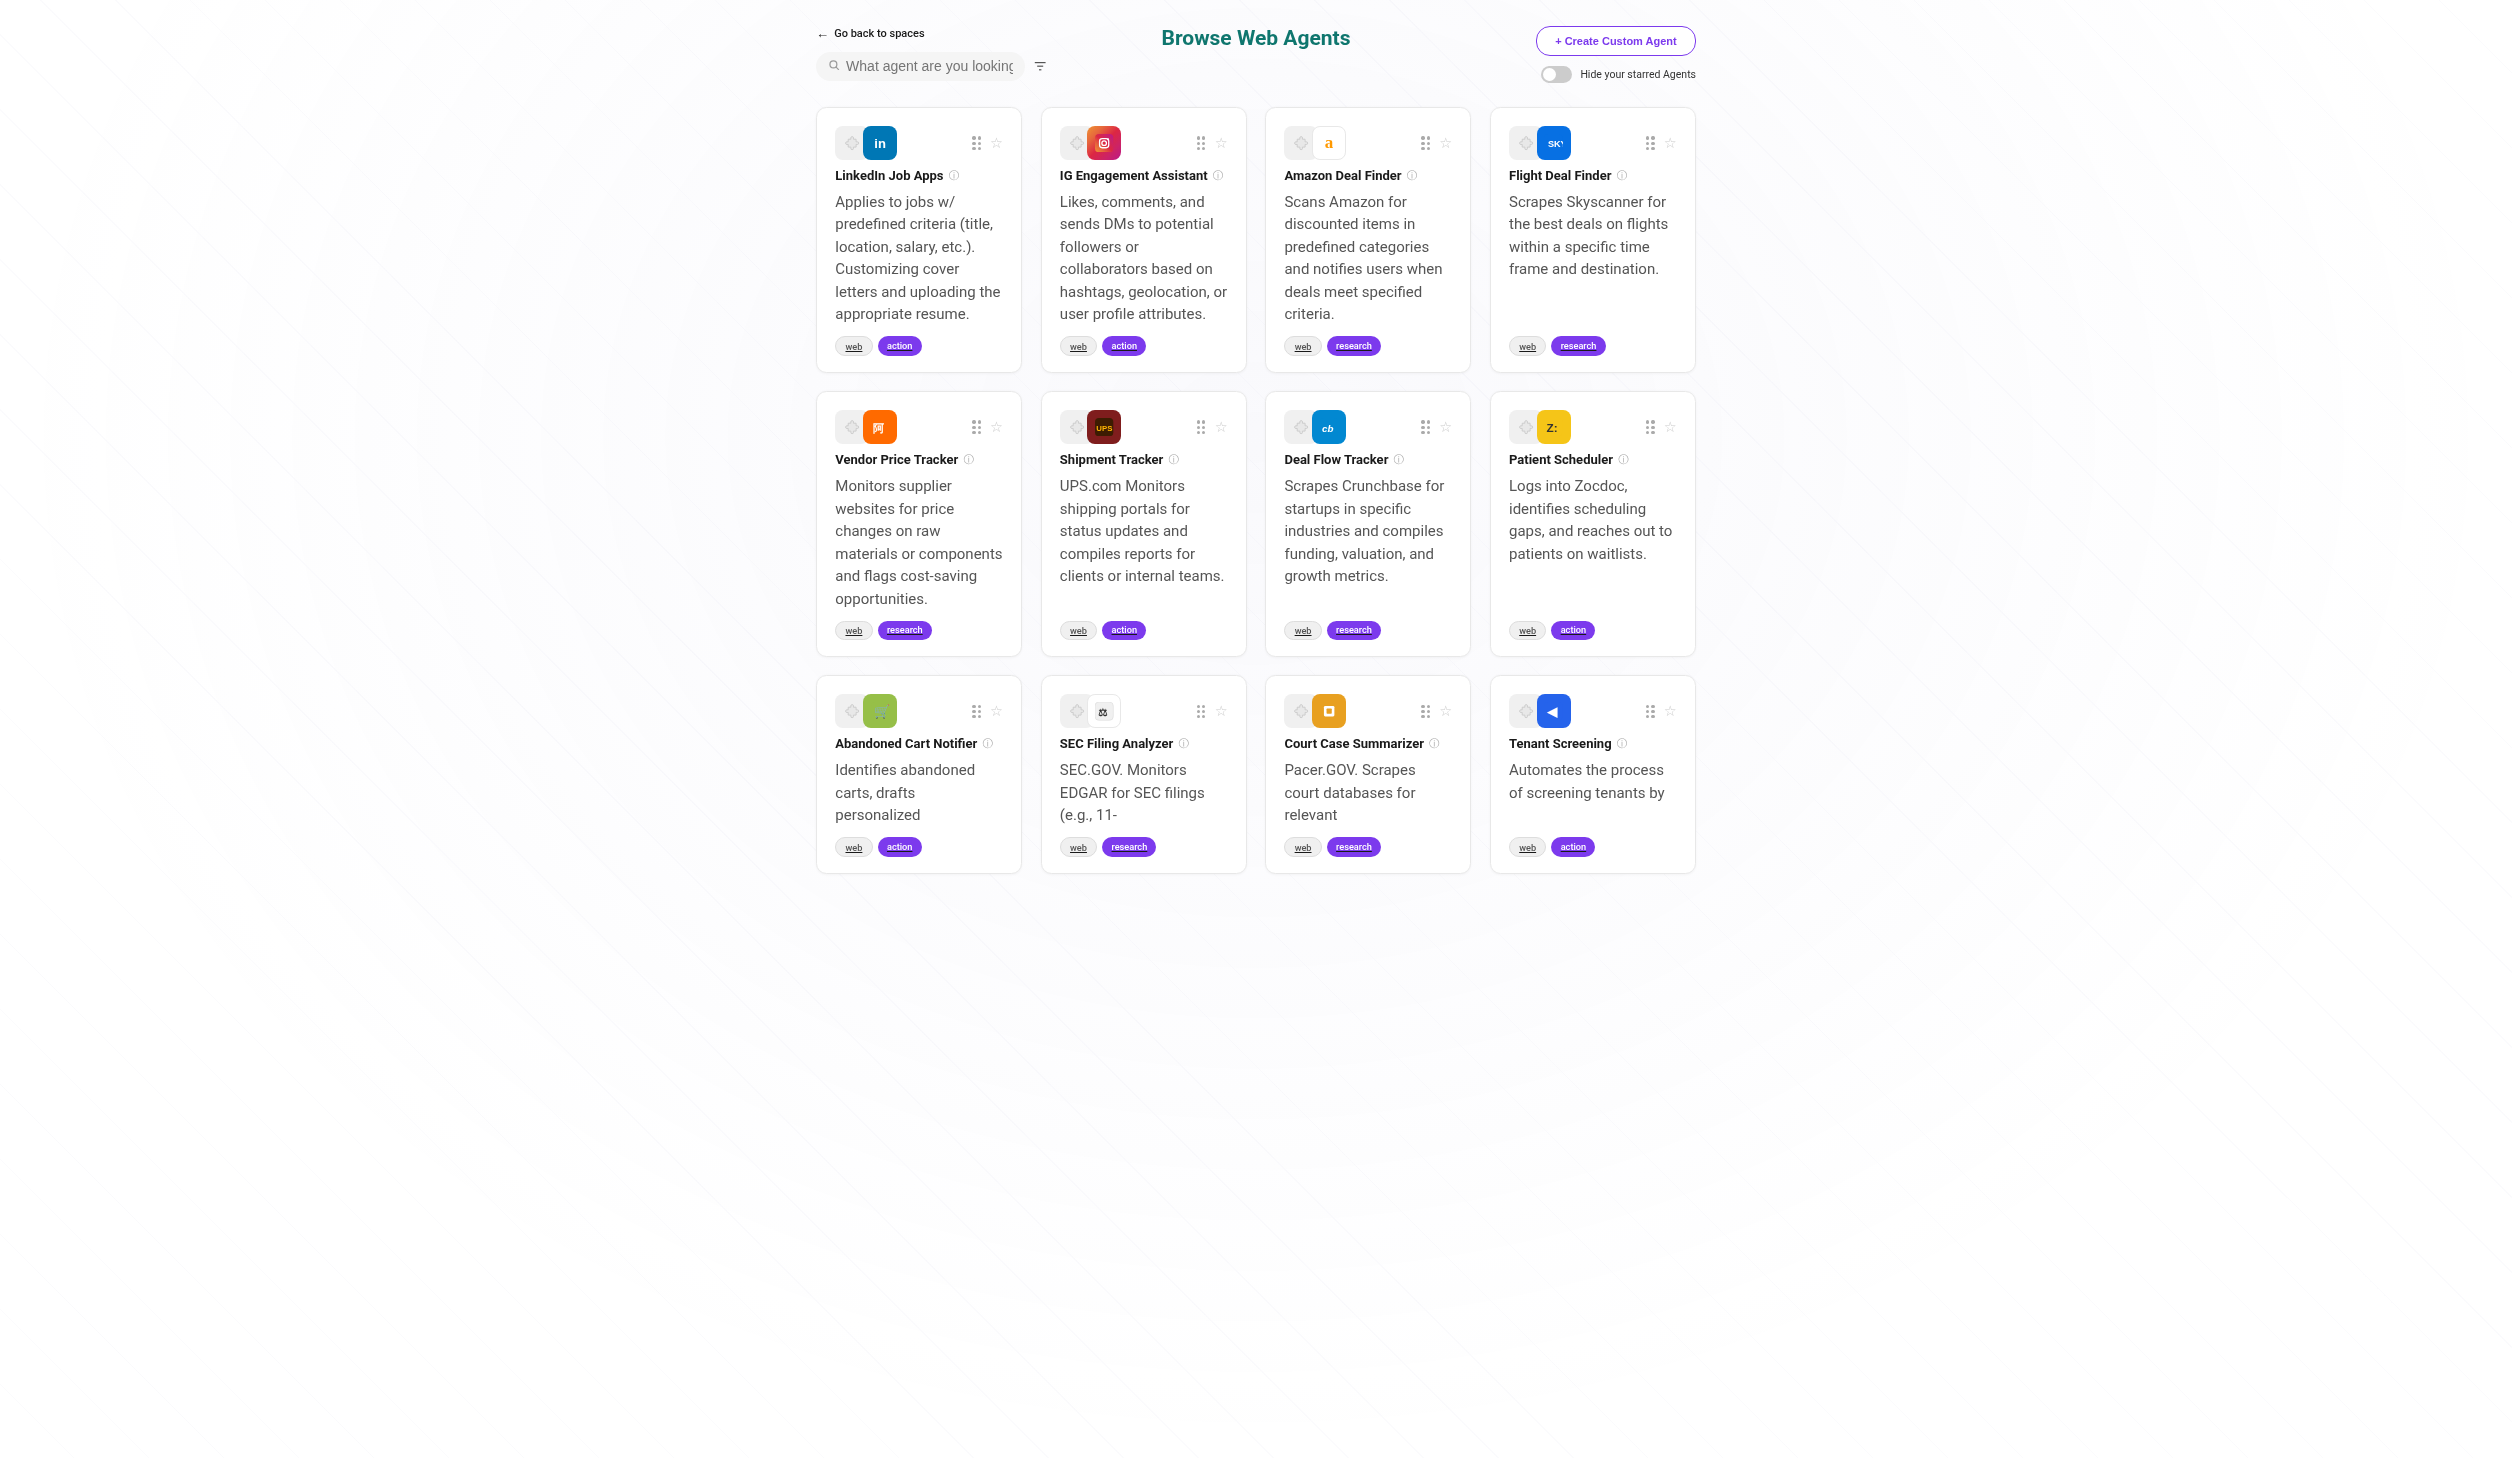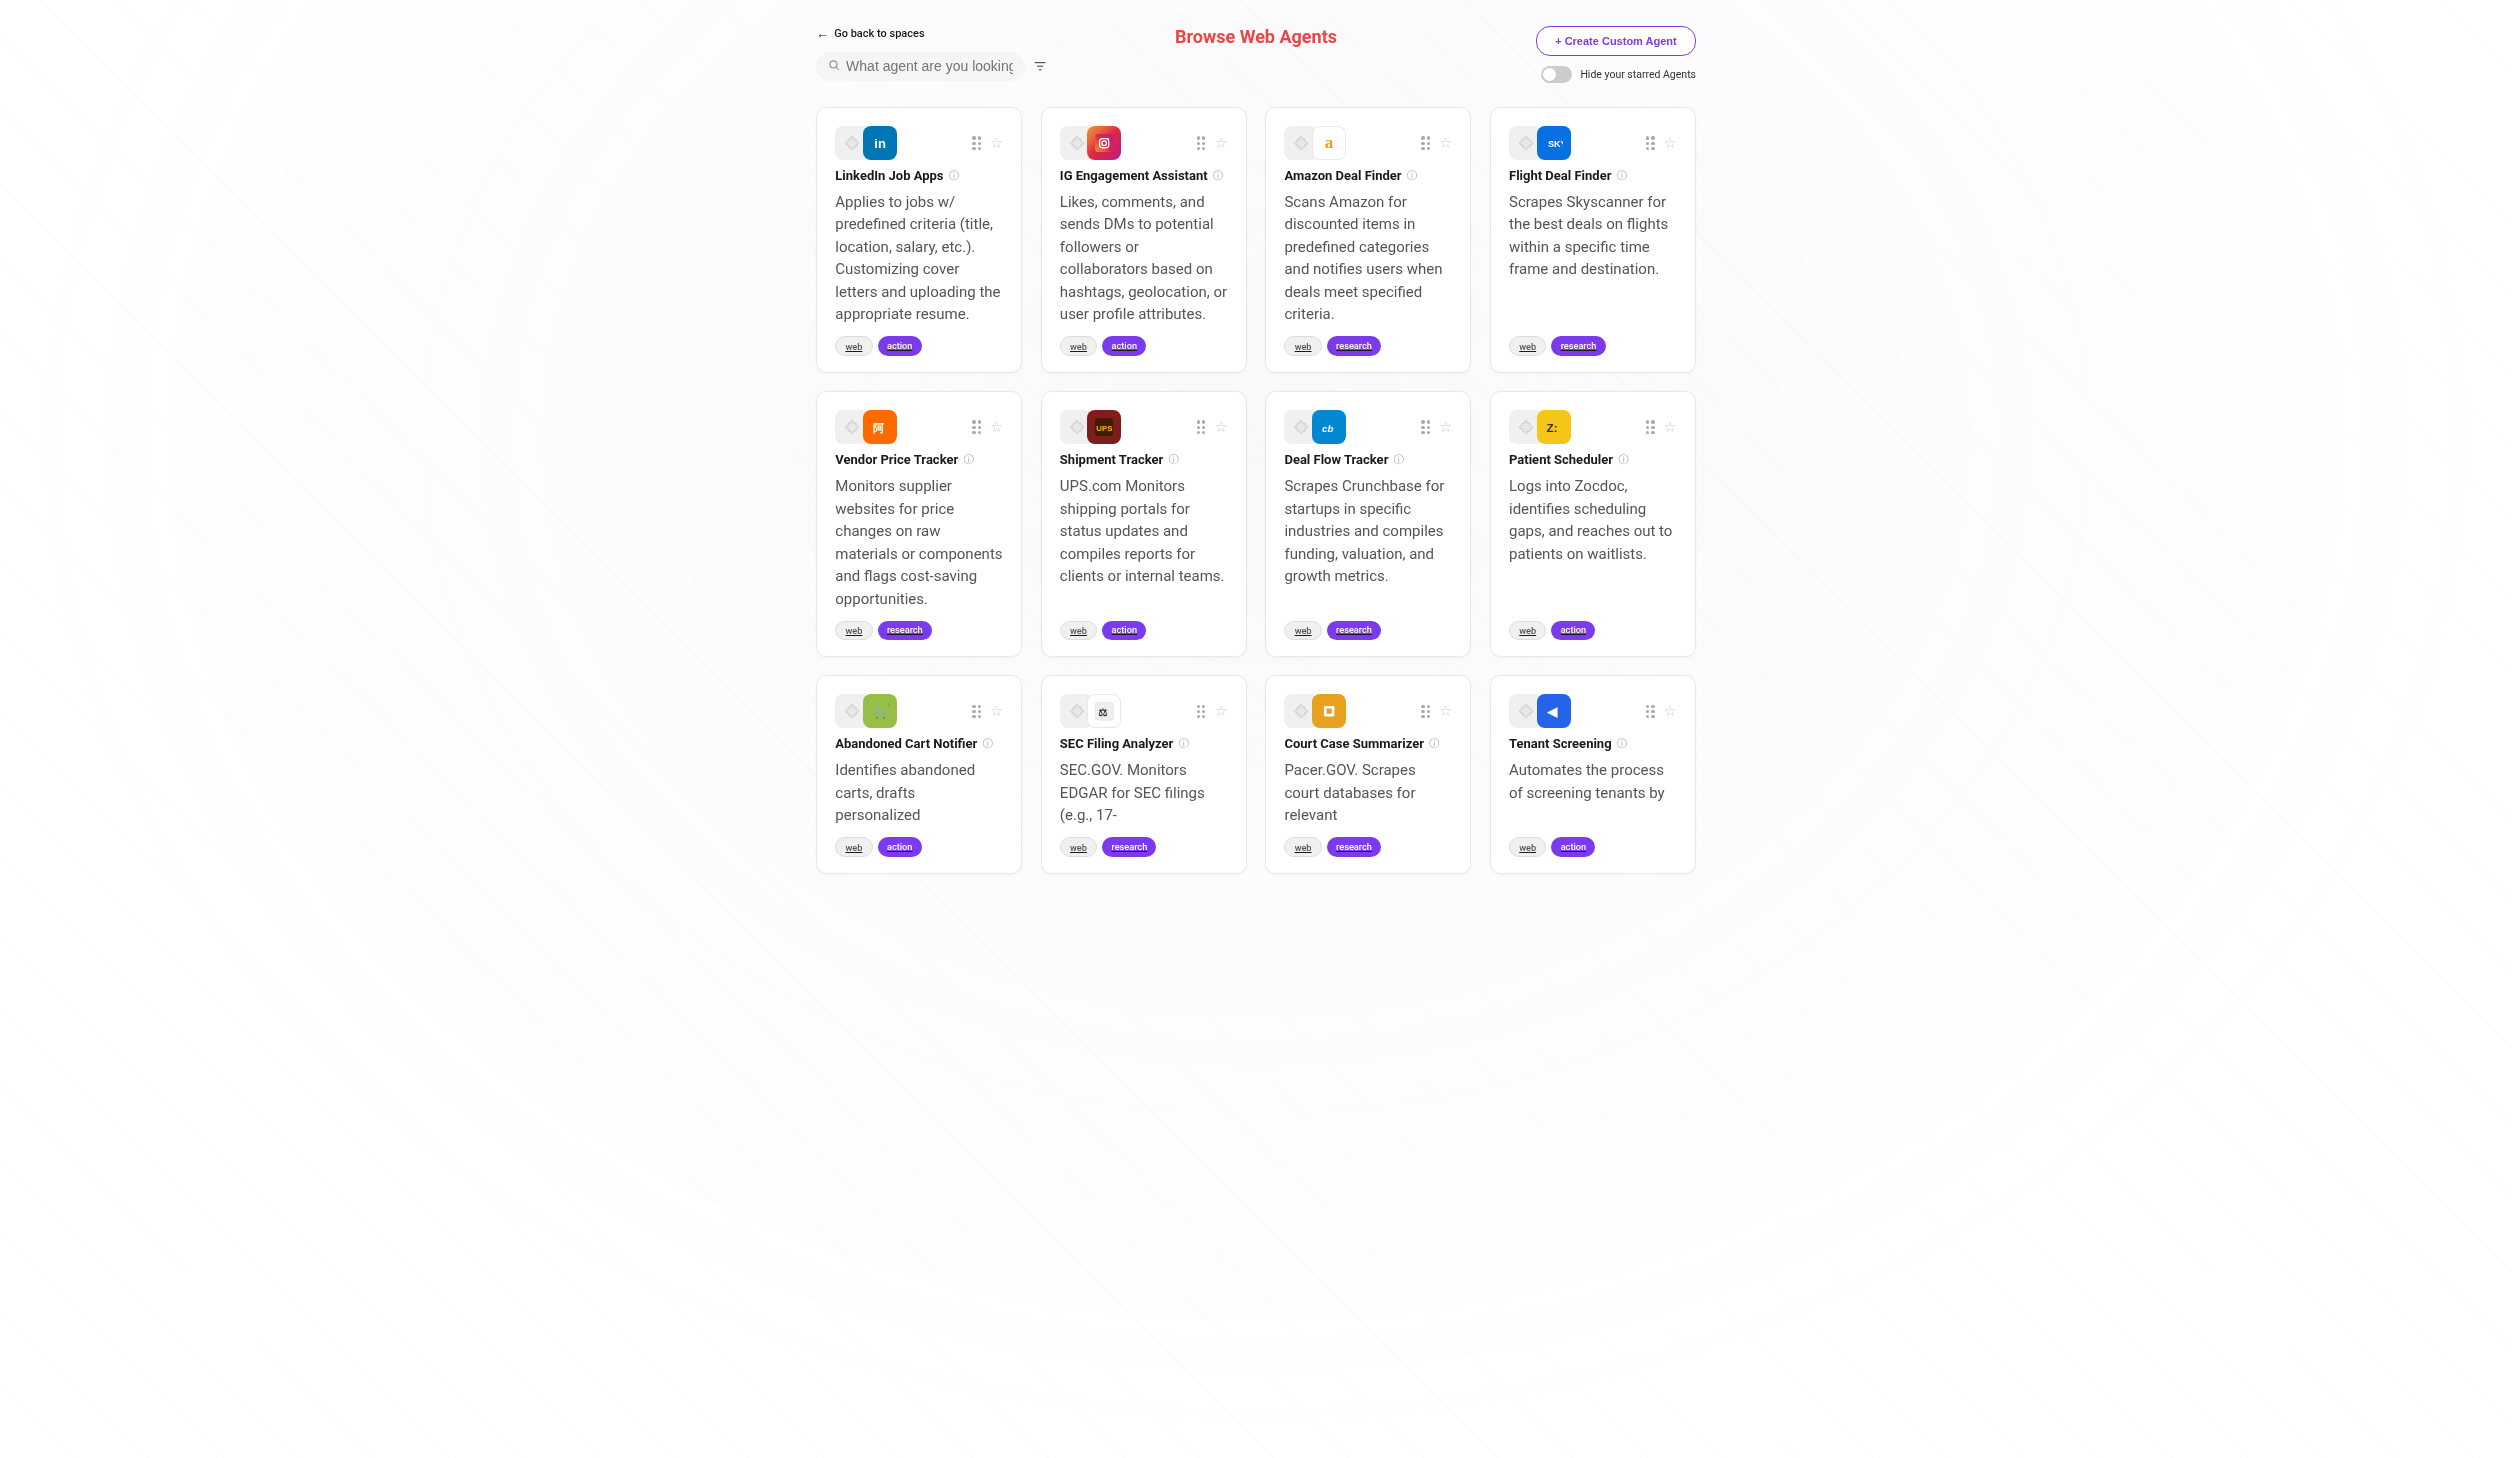--- a/index.html
+++ b/index.html
@@ -108,23 +108,23 @@
     }
 
     .header-center {
       position: absolute;
       left: 50%;
       transform: translateX(-50%);
       text-align: center;
     }
 
     .page-title {
-      font-size: 18px;
+      font-size: 21px;
       font-weight: 700;
-      color: #ef4444;
+      color: #0f766e;
     }
 
     .header-right {
       display: flex;
       flex-direction: column;
       align-items: flex-end;
       gap: 10.5px;
     }
 
     .create-btn {
@@ -804,21 +804,21 @@
                 <div class="dot"></div>
               </div>
         </div>
         <span class="star-icon">☆</span>
       </div>
     </div>
     <div class="card-title">
       SEC Filing Analyzer
       <span class="info-icon">ⓘ</span>
     </div>
-    <div class="card-desc">SEC.GOV. Monitors EDGAR for SEC filings (e.g., 17-</div>
+    <div class="card-desc">SEC.GOV. Monitors EDGAR for SEC filings (e.g., 11-</div>
     <div class="card-tags">
           <span class="tag tag-web">web</span>
           <span class="tag tag-research">research</span>
         </div>
   </div>
       <div class="agent-card">
     <div class="card-header">
       <div class="card-icons">
         <div class="icon-puzzle">
               <svg width="18.3" height="18.3" viewBox="0 0 28 28" fill="none" stroke="#bbb" stroke-width="2">

